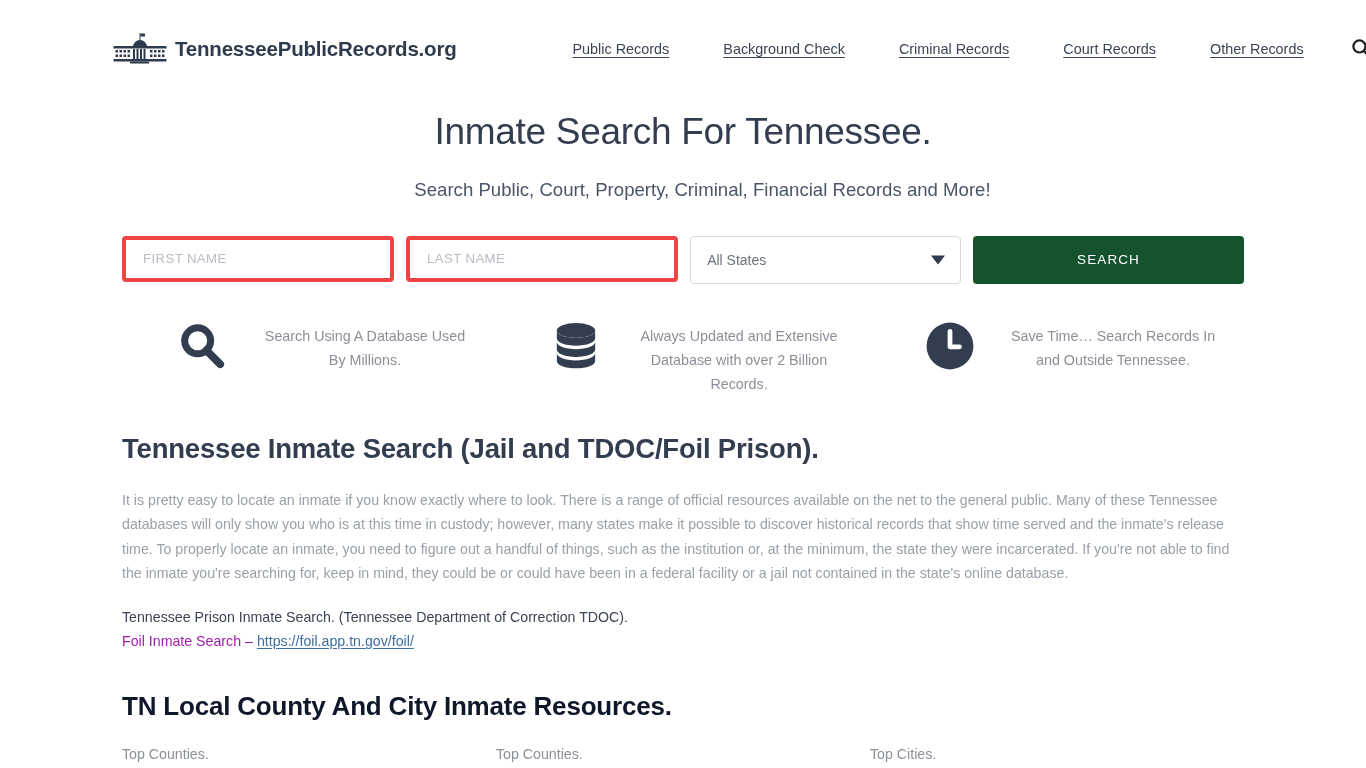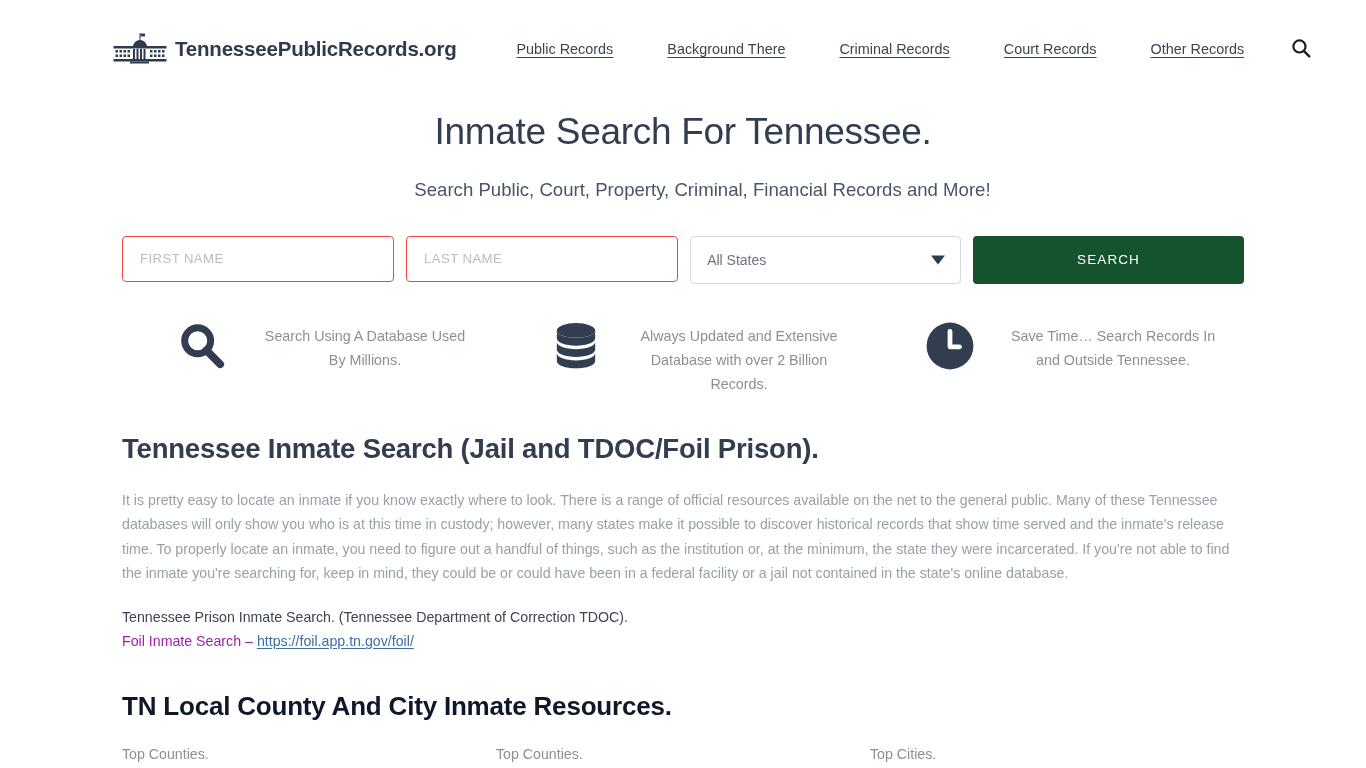--- a/index.html
+++ b/index.html
@@ -50,21 +50,21 @@
     color: #2e3a4d;
     white-space: nowrap;
   }
 
   .main-nav {
     flex: 1 1 auto;
     display: flex;
     align-items: center;
     justify-content: center;
     gap: 54px;
-    margin-left: 60px;
+    margin-left: 116px;
   }
   .nav-link {
     font-size: 14.4px;
     color: #3b4455;
     text-decoration: underline;
     text-underline-offset: 3px;
     white-space: nowrap;
     cursor: pointer;
   }
 
@@ -103,21 +103,21 @@
 
   
   .search-form {
     margin: 35px auto 0;
     width: 1122px;
     display: flex;
     gap: 12px;
   }
   .field {
     height: 46px;
-    border: 1px solid #ef4444;
+    border: 4px solid #ef4444;
     border-radius: 4px;
     background: #fff;
     font-family: "Liberation Sans", sans-serif;
     font-size: 13.4px;
     color: #15803d;
     padding: 0 17px;
     outline: none;
   }
   .field::placeholder {
     color: #b9bcc2;
@@ -306,21 +306,21 @@
             <rect x="3" y="54" width="106" height="5"></rect>
             <rect x="36" y="59" width="38" height="4"></rect>
           </g>
         </svg>
       </span>
       <span class="brand-name">TennesseePublicRecords.org</span>
     </a>
 
     <nav class="main-nav">
       <a class="nav-link">Public Records</a>
-      <a class="nav-link">Background There</a>
+      <a class="nav-link">Background Check</a>
       <a class="nav-link">Criminal Records</a>
       <a class="nav-link">Court Records</a>
       <a class="nav-link">Other Records</a>
     </nav>
 
     <button class="header-search-btn">
       <span>
         <svg viewBox="0 0 24 24" width="22" height="22" aria-hidden="true">
           <circle cx="10.3" cy="10.3" r="6.6" fill="none" stroke="#1d1d1d" stroke-width="2.4"></circle>
           <line x1="15.3" y1="15.4" x2="21" y2="21.2" stroke="#1d1d1d" stroke-width="2.6" stroke-linecap="round"></line>

